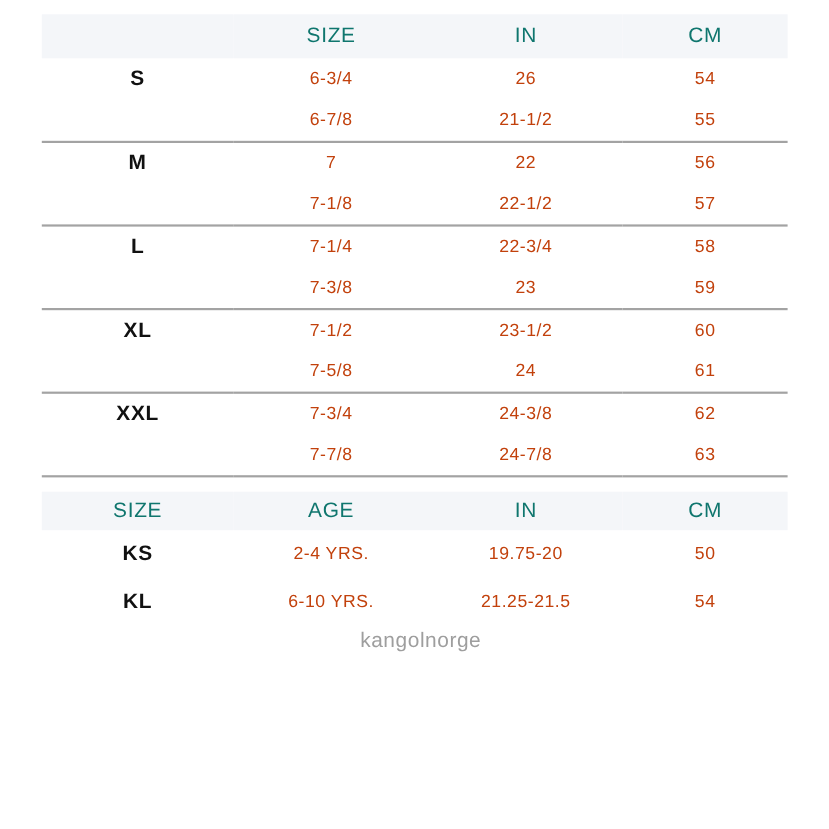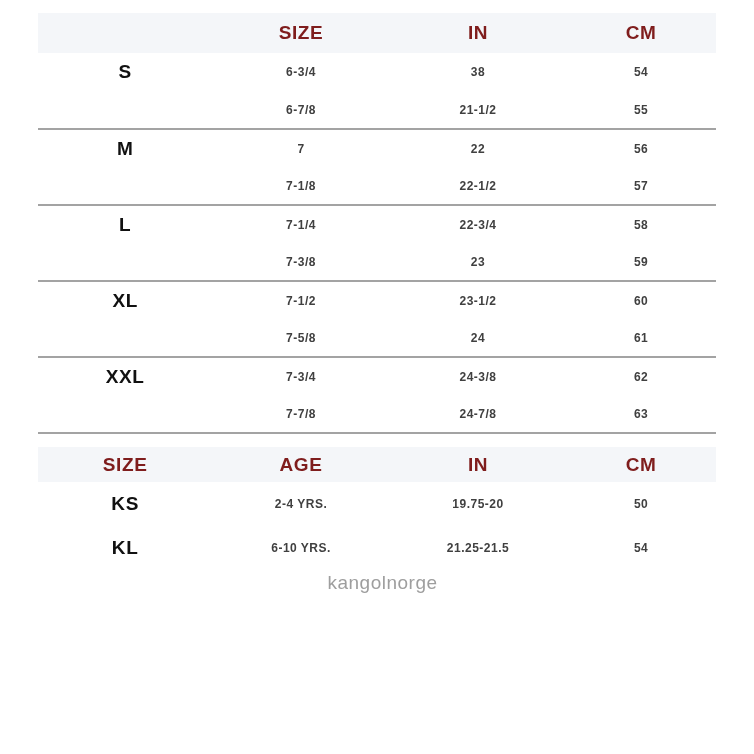--- a/index.html
+++ b/index.html
@@ -32,36 +32,36 @@
     margin: 13px 0 0 38px;
   }
   col.c1 { width: 25.7%; }
   col.c2 { width: 26.2%; }
   col.c3 { width: 26.0%; }
   col.c4 { width: 22.1%; }
   thead th {
     background: #f4f6f9;
     height: 40px;
     font-size: 19px;
-    font-weight: 700;
+    font-weight: 400;
     letter-spacing: 0.6px;
-    color: #7f1d1d;
+    color: #0f766e;
     text-align: center;
     vertical-align: middle;
     padding: 0;
   }
   table.kids-table thead th { height: 35px; }
   tbody td {
     height: 38px;
     text-align: center;
     vertical-align: middle;
-    font-size: 12px;
-    font-weight: 700;
+    font-size: 16px;
+    font-weight: 400;
     letter-spacing: 0.5px;
-    color: #404040;
+    color: #c2410c;
     padding: 0;
   }
   table.kids-table tbody td { height: 44px; }
   td.row-label {
     font-size: 19px;
     font-weight: 800;
     letter-spacing: 0.6px;
     color: #111111;
   }
   tr.group-end td { border-bottom: 2px solid #a3a3a3; }
@@ -93,21 +93,21 @@
         <th></th>
         <th>SIZE</th>
         <th>IN</th>
         <th>CM</th>
       </tr>
     </thead>
     <tbody>
       <tr>
         <td class="row-label">S</td>
         <td>6-3/4</td>
-        <td>38</td>
+        <td>26</td>
         <td>54</td>
       </tr>
       <tr class="group-end">
         <td class="row-label"></td>
         <td>6-7/8</td>
         <td>21-1/2</td>
         <td>55</td>
       </tr>
       <tr>
         <td class="row-label">M</td>

